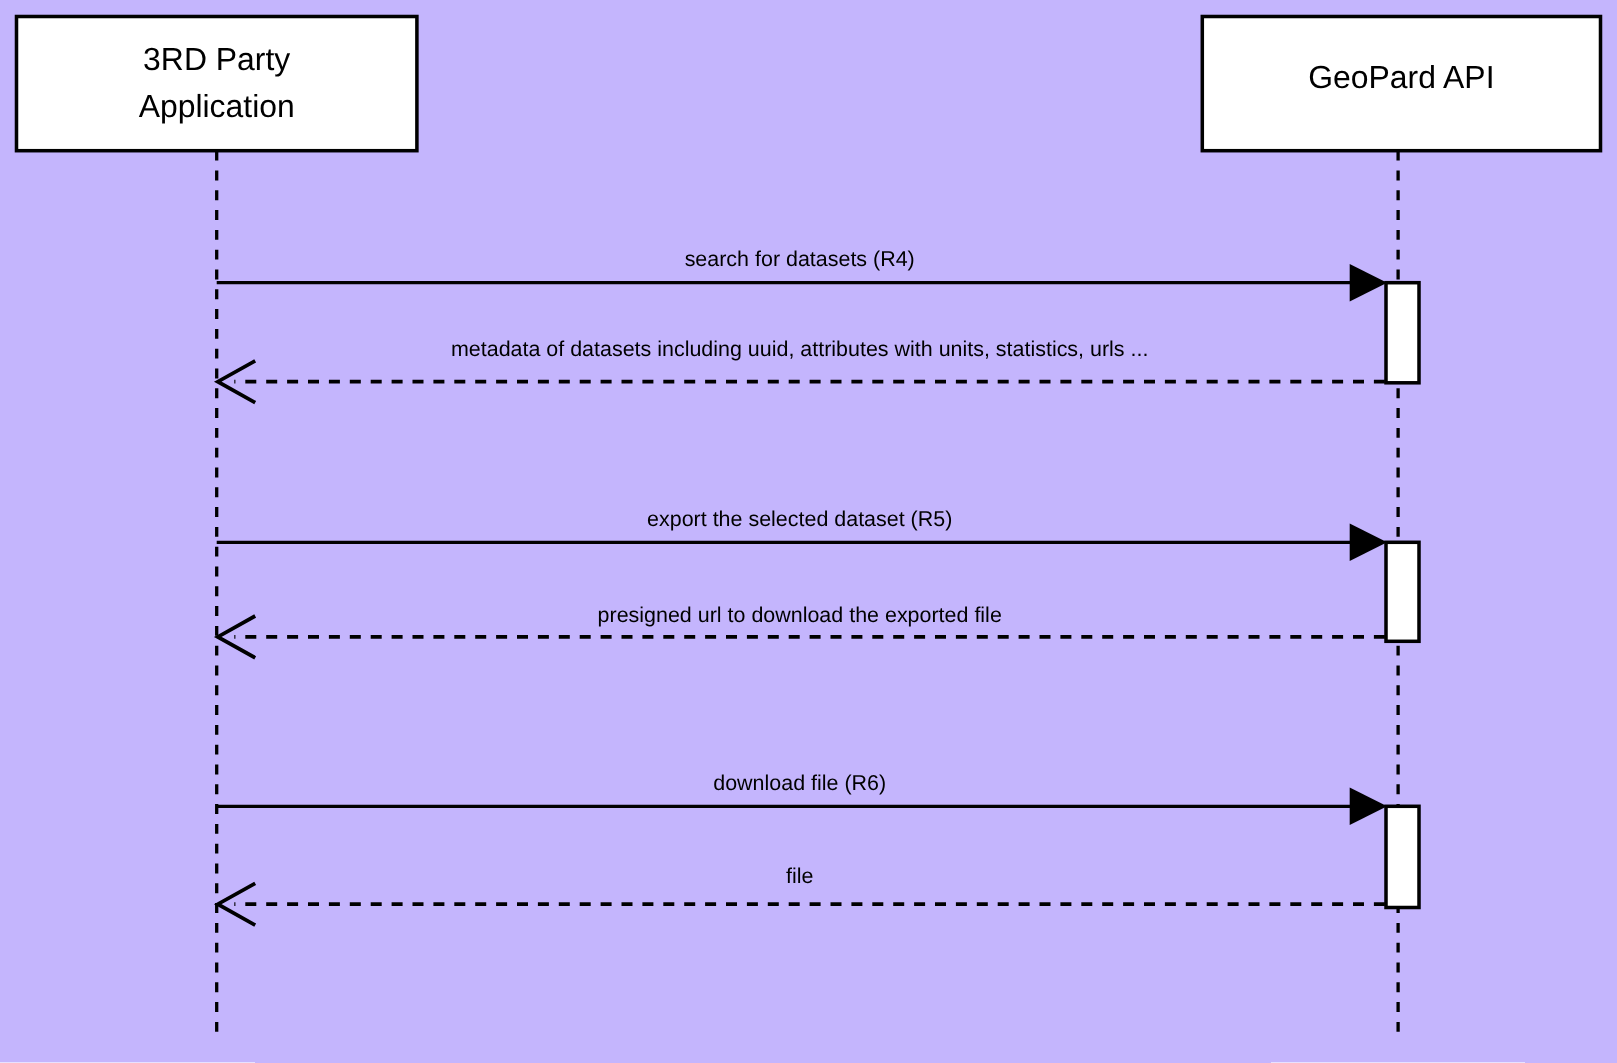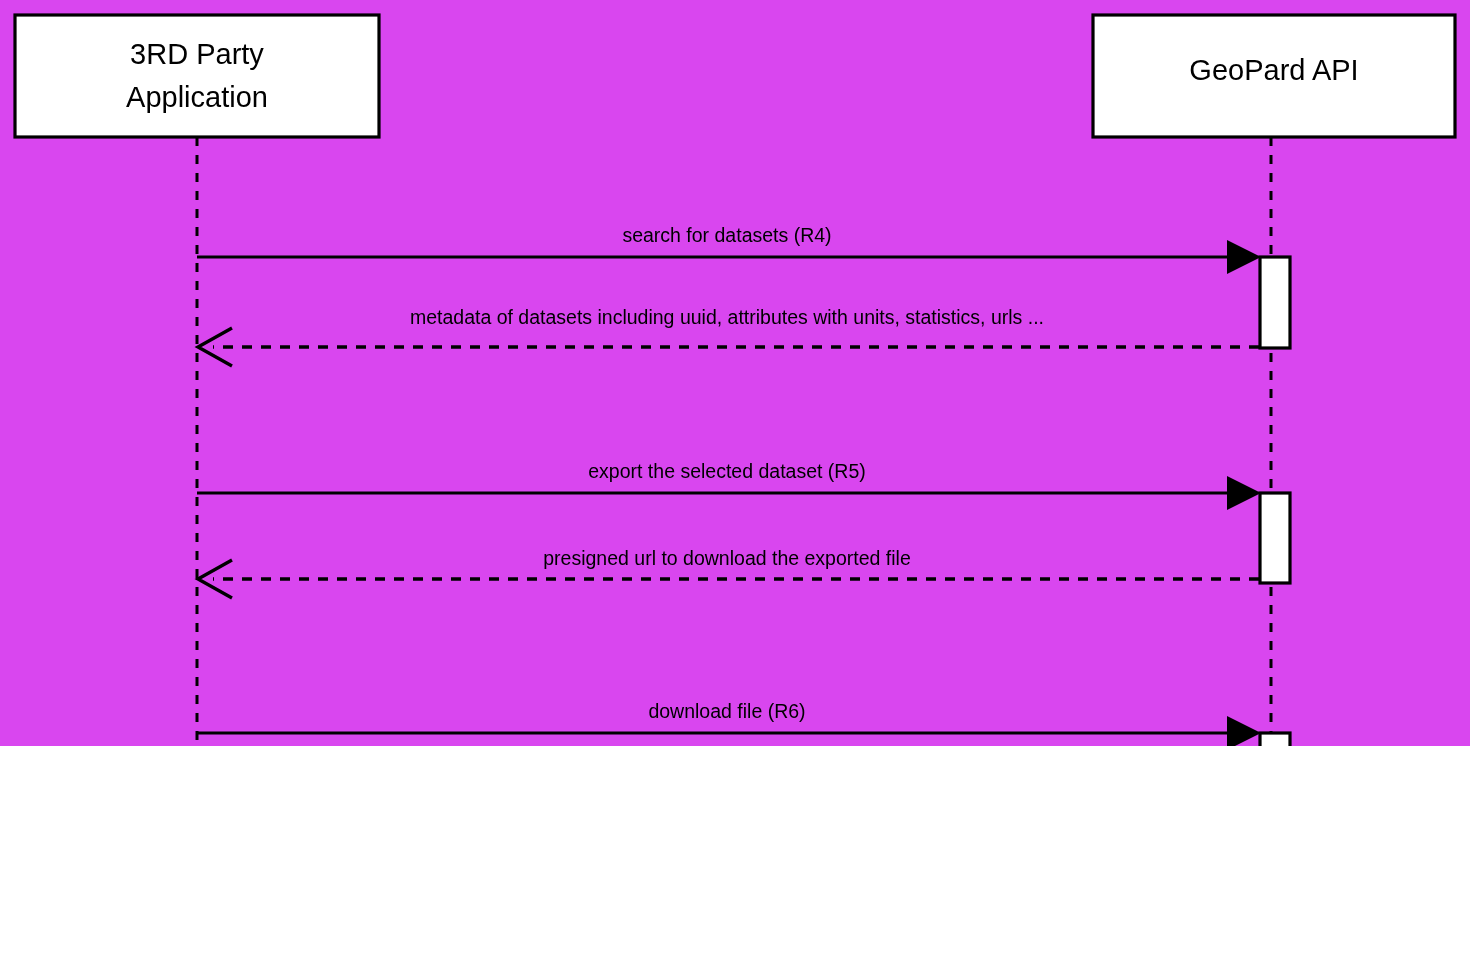--- a/index.html
+++ b/index.html
@@ -7,22 +7,22 @@
     padding: 0;
     background: #ffffff;
   }
   body {
     font-family: "Liberation Sans", sans-serif;
     -webkit-font-smoothing: antialiased;
   }
   #diagram-root {
     position: relative;
     width: 1470px;
-    height: 746px;
-    background: #d946ef;
+    height: 966px;
+    background: #c4b5fd;
     overflow: hidden;
   }
   #seq-svg {
     position: absolute;
     left: 0;
     top: 0;
     width: 1470px;
     height: 966px;
     display: block;
   }

